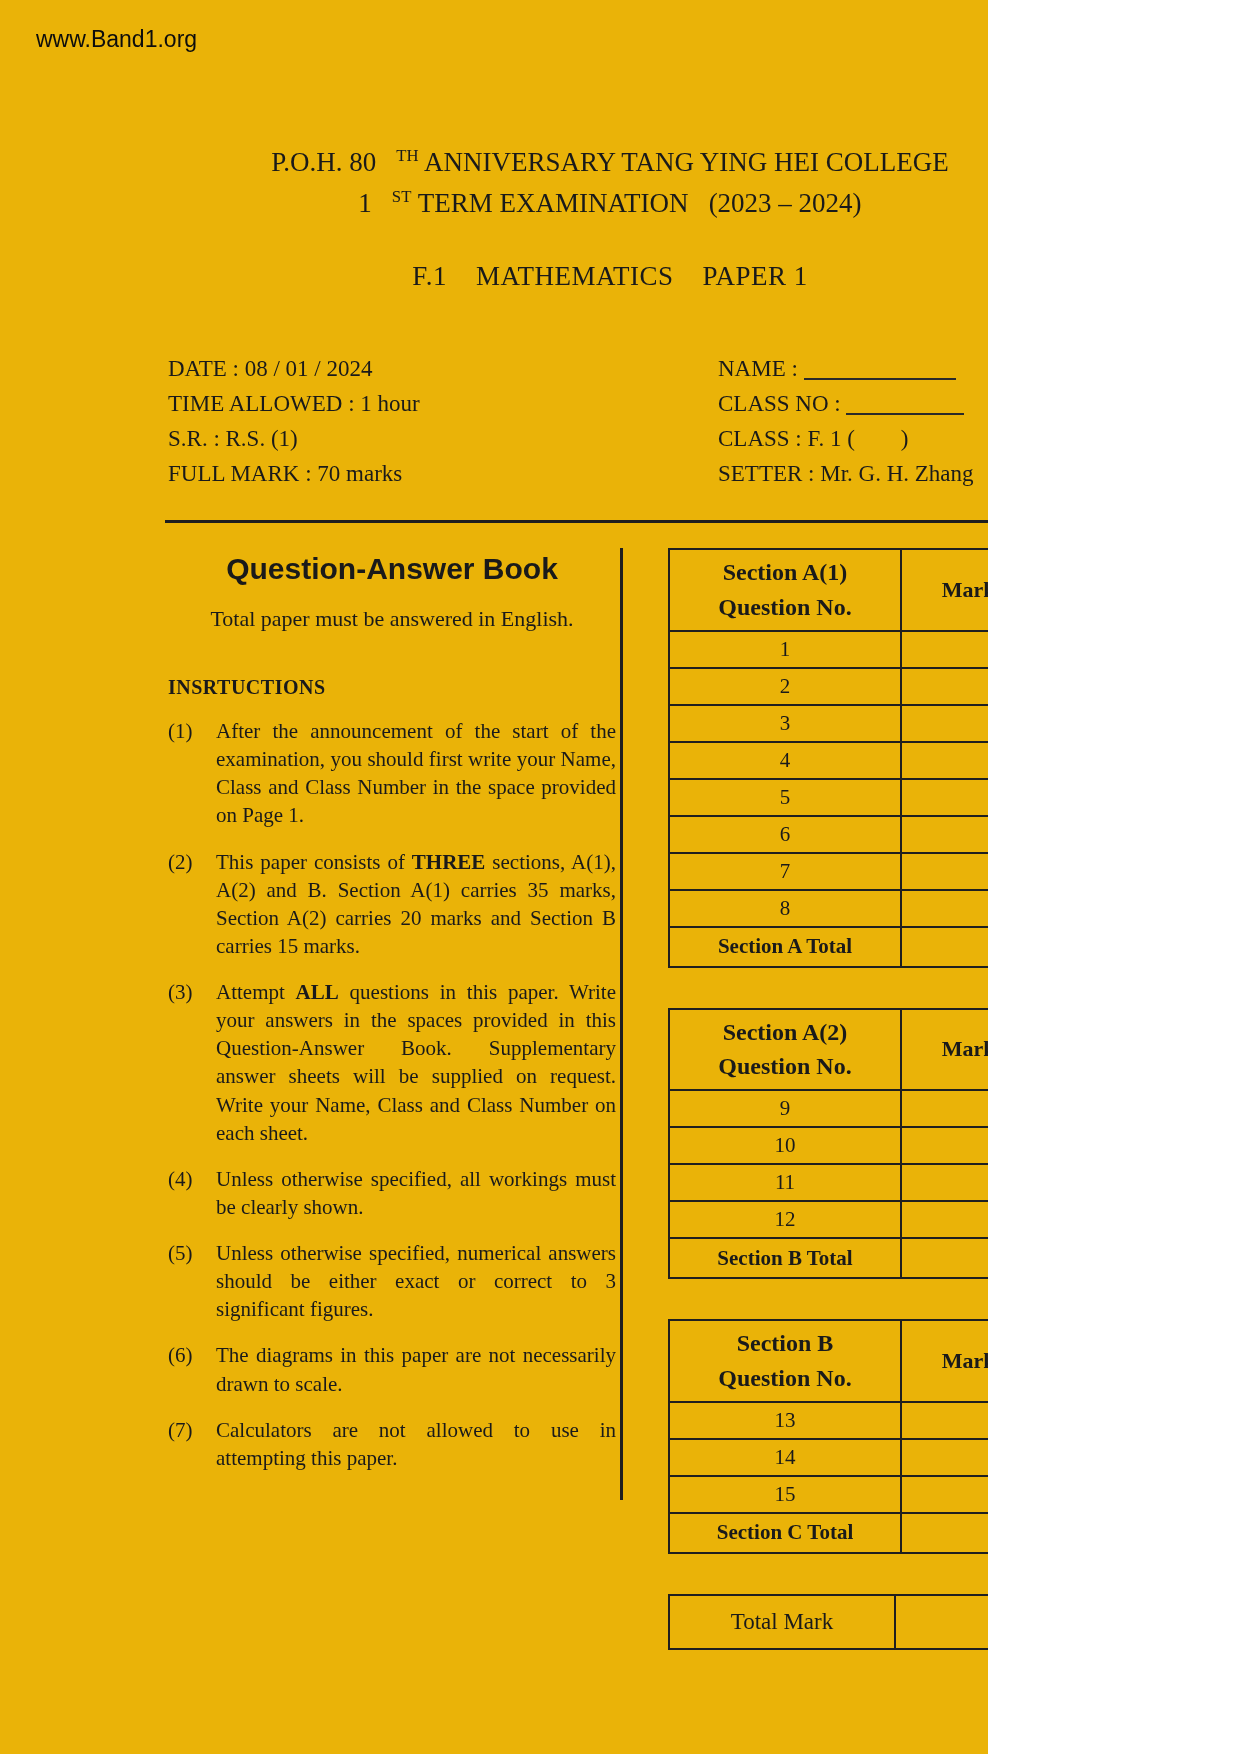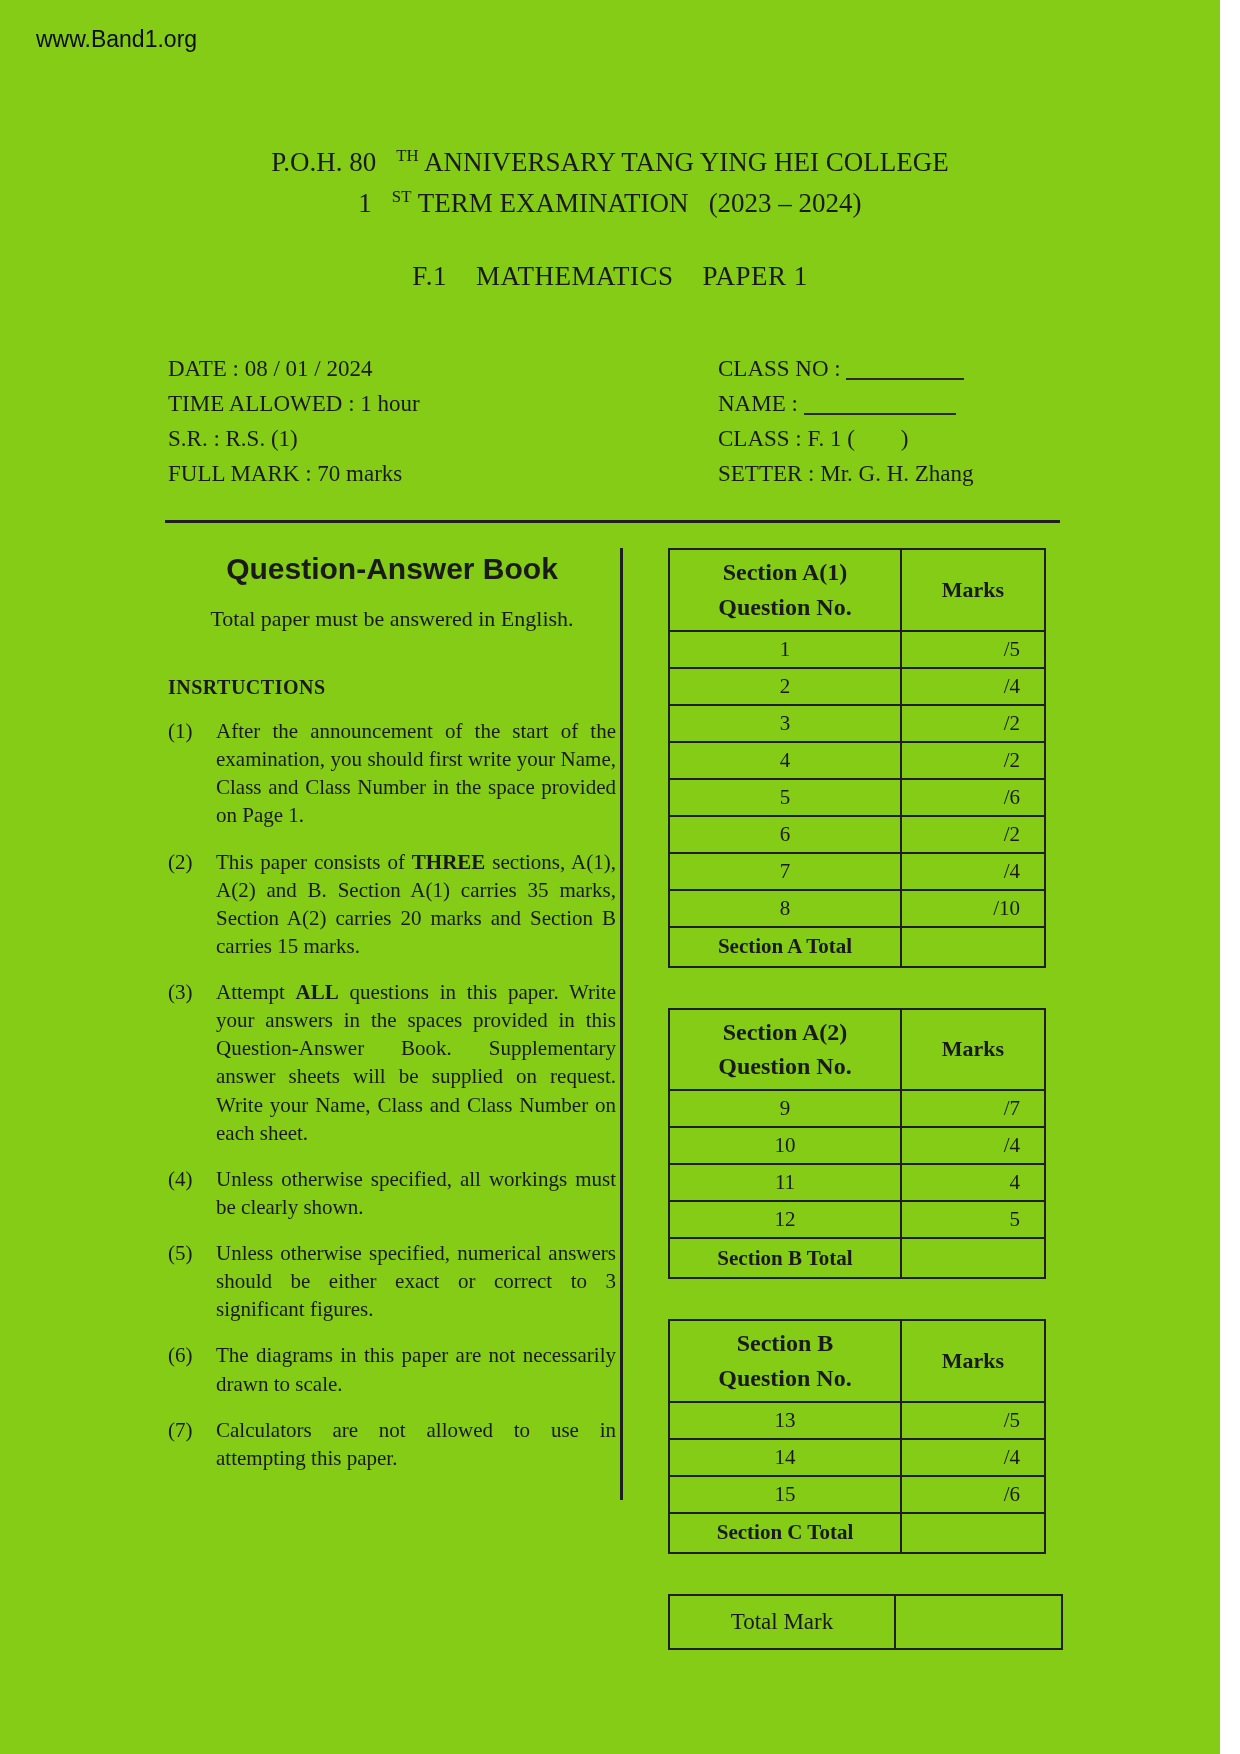--- a/index.html
+++ b/index.html
@@ -1,17 +1,17 @@
 <!DOCTYPE html>
 <html><head>
 <meta charset="utf-8">
 <style>
   html, body { margin:0; padding:0; background:#ffffff; }
   .page {
-    position:relative; width:1220px; height:1754px; background:#84cc16;
+    position:relative; width:988px; height:1754px; background:#eab308;
     font-family:"Liberation Serif", serif; color:#1a1a1a; overflow:hidden;
   }
   .watermark {
     position:absolute; left:36px; top:26px;
     font-family:"Liberation Sans", sans-serif; font-size:23px; color:#0d0d0d;
   }
   .header { position:absolute; left:130px; top:146px; width:960px; text-align:center; }
   .h-line { font-size:27px; white-space:pre; }
   .h-line sup { font-size:0.62em;margin-left:20px; }
   .h-line2 { margin-top:9px; }
@@ -64,22 +64,22 @@
   </div>
 
   <div class="info info-left">
     <div class="info-row"><span>DATE :</span><span> 08 / 01 / 2024</span></div>
     <div class="info-row"><span>TIME ALLOWED :</span><span> 1 hour</span></div>
     <div class="info-row"><span>S.R. :</span><span> R.S. (1)</span></div>
     <div class="info-row"><span>FULL MARK :</span><span> 70 marks</span></div>
   </div>
 
   <div class="info info-right">
+    <div class="info-row"><span>NAME : </span><span class="blank blank-name"></span></div>
     <div class="info-row"><span>CLASS NO : </span><span class="blank blank-classno"></span></div>
-    <div class="info-row"><span>NAME : </span><span class="blank blank-name"></span></div>
     <div class="info-row"><span>CLASS :</span><span> F. 1 (        )</span></div>
     <div class="info-row"><span>SETTER :</span><span> Mr. G. H. Zhang</span></div>
   </div>
 
   <div class="hr"></div>
   <div class="vline"></div>
 
   <div class="left-col">
     <div class="qab-title">Question-Answer Book</div>
     <div class="qab-sub">Total paper must be answered in English.</div>

